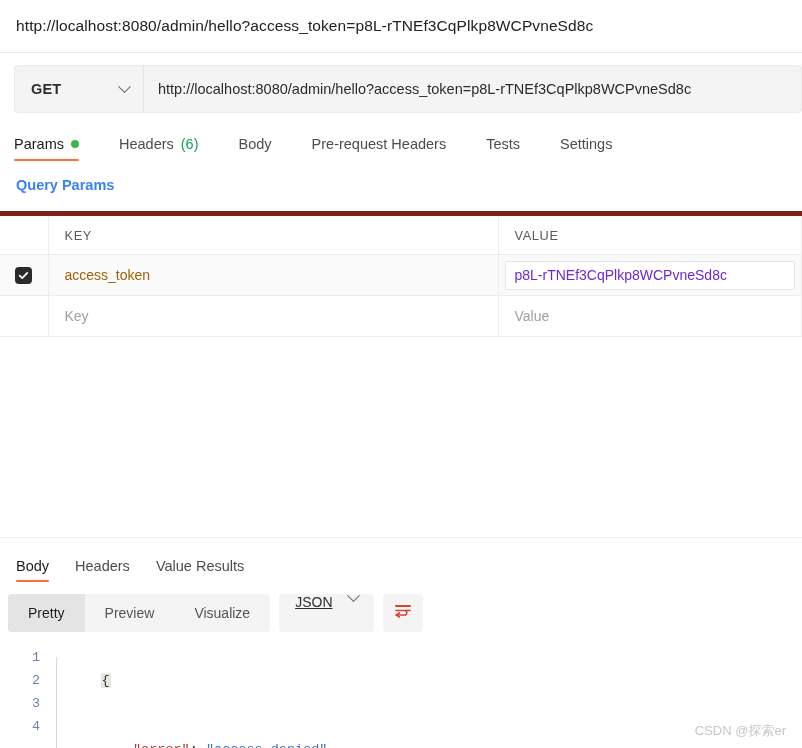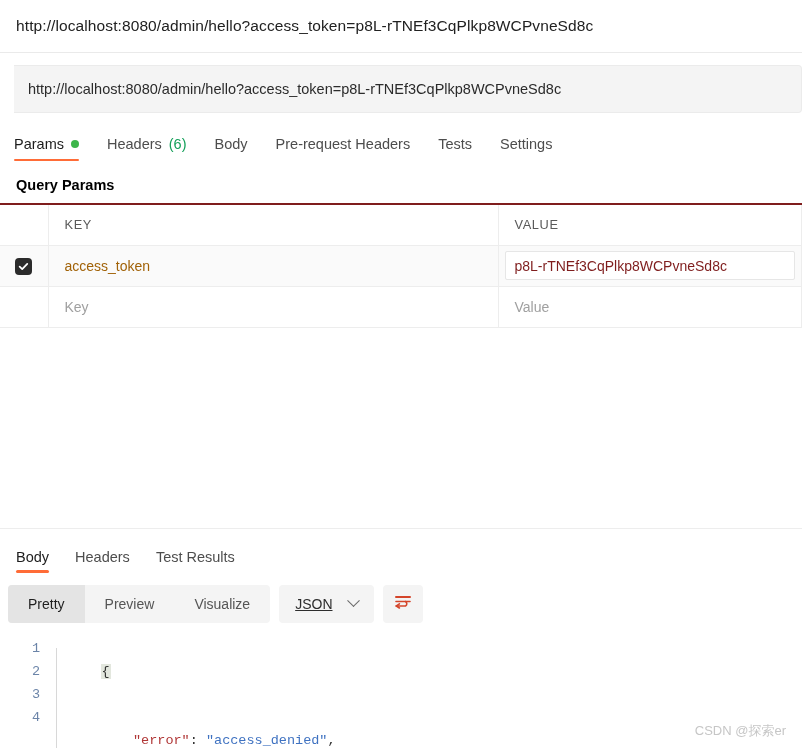--- a/index.html
+++ b/index.html
@@ -82,21 +82,21 @@
     color: #2b2b2b;
     white-space: nowrap;
   }
 
   
   .req-tabs {
     display: flex;
     align-items: flex-end;
     margin: 14px 0 0 14px;
     height: 34px;
-    gap: 0;
+    gap: 12px;
   }
   .req-tab {
     position: relative;
     font-size: 14.5px;
     color: #4d4d4d;
     padding: 0 16px 9px 0;
     margin-right: 12px;
     cursor: pointer;
     white-space: nowrap;
     display: flex;
@@ -122,28 +122,28 @@
     background: #3cb54a;
     display: inline-block;
   }
   .count { color: #14a05a; }
 
   
   .query-params-heading {
     margin: 16px 0 0 16px;
     font-size: 14.5px;
     font-weight: bold;
-    color: #000000;
+    color: #3b82f6;
   }
 
   .params-table {
-    margin-top: 10px;
+    margin-top: 18px;
     width: 100%;
     border-collapse: collapse;
-    border-top: 2px solid #7f1d1d;
+    border-top: 5px solid #7f1d1d;
   }
   .params-table td, .params-table th {
     border: 1px solid #ededed;
     border-left: none;
     padding: 0;
     height: 41px;
     vertical-align: middle;
   }
   .params-table tr > *:first-child { border-left: none; }
   .col-check { width: 48px; }
@@ -192,21 +192,21 @@
   .value-input {
     margin: 0 6px 0 6px;
     height: 29px;
     background: #ffffff;
     border: 1px solid #e6e6e6;
     border-radius: 2px;
     display: flex;
     align-items: center;
     padding-left: 9px;
     font-size: 14px;
-    color: #7f1d1d;
+    color: #6d28d9;
     cursor: text;
     overflow: hidden;
     white-space: nowrap;
   }
   .value-plain {
     padding-left: 16px;
     font-size: 14px;
     color: #a0a0a0;
   }
 
@@ -267,21 +267,20 @@
     color: #555555;
     cursor: pointer;
     white-space: nowrap;
   }
   .seg.active {
     background: #e4e4e4;
     color: #1f1f1f;
   }
   .lang-select {
     display: flex;
-    align-items: center;
     gap: 16px;
     background: #f4f4f4;
     border-radius: 4px;
     height: 38px;
     padding: 0 16px;
     font-size: 14px;
     color: #2d2d2d;
     cursor: pointer;
     text-decoration: underline;
   }
@@ -344,20 +343,24 @@
   }
 </style>
 </head>
 <body>
 
 <div class="page-title-bar">
   <span class="page-title">http://localhost:8080/admin/hello?access_token=p8L-rTNEf3CqPlkp8WCPvneSd8c</span>
 </div>
 
 <div class="request-bar">
+  <div class="method-select">
+    <span class="method-label">GET</span>
+    <span class="chev"></span>
+  </div>
   <div class="url-field">
     <span class="url-text">http://localhost:8080/admin/hello?access_token=p8L-rTNEf3CqPlkp8WCPvneSd8c</span>
   </div>
 </div>
 
 <div class="req-tabs">
   <div class="req-tab active">
     <span>Params</span>
     <span class="dot"></span>
   </div>
@@ -422,21 +425,21 @@
 <div class="response-divider"></div>
 
 <div class="resp-tabs">
   <div class="resp-tab active">
     <span>Body</span>
   </div>
   <div class="resp-tab">
     <span>Headers</span>
   </div>
   <div class="resp-tab">
-    <span>Test Results</span>
+    <span>Value Results</span>
   </div>
 </div>
 
 <div class="fmt-bar">
   <div class="seg-group">
     <div class="seg active">Pretty</div>
     <div class="seg">Preview</div>
     <div class="seg">Visualize</div>
   </div>
   <div class="lang-select">

